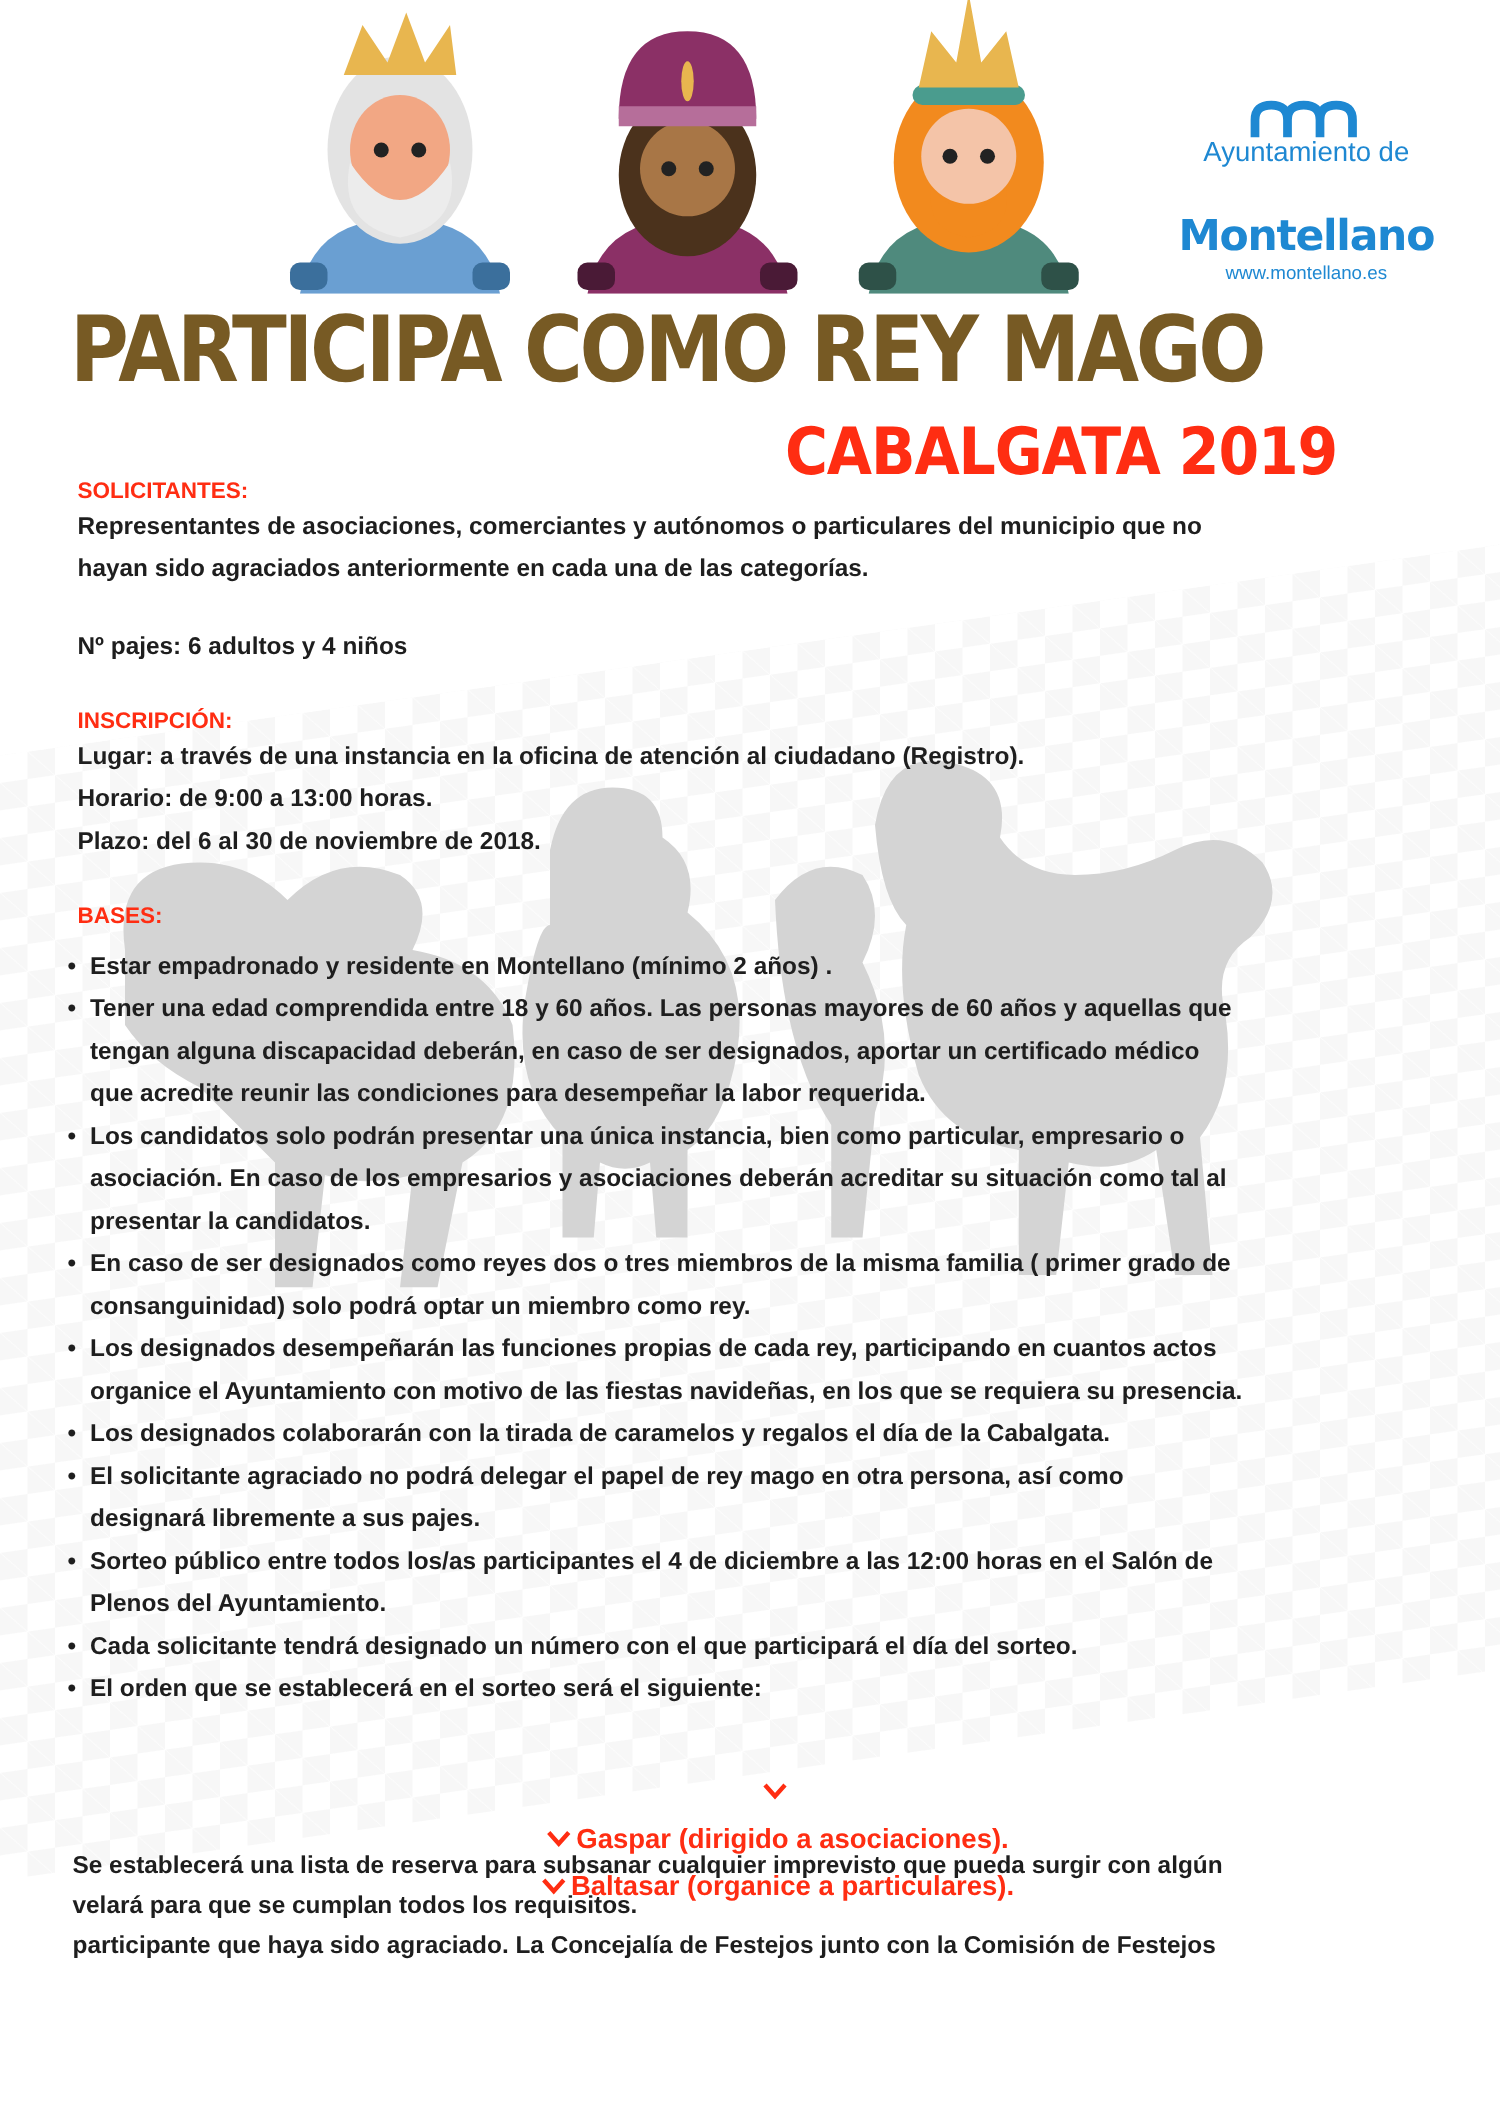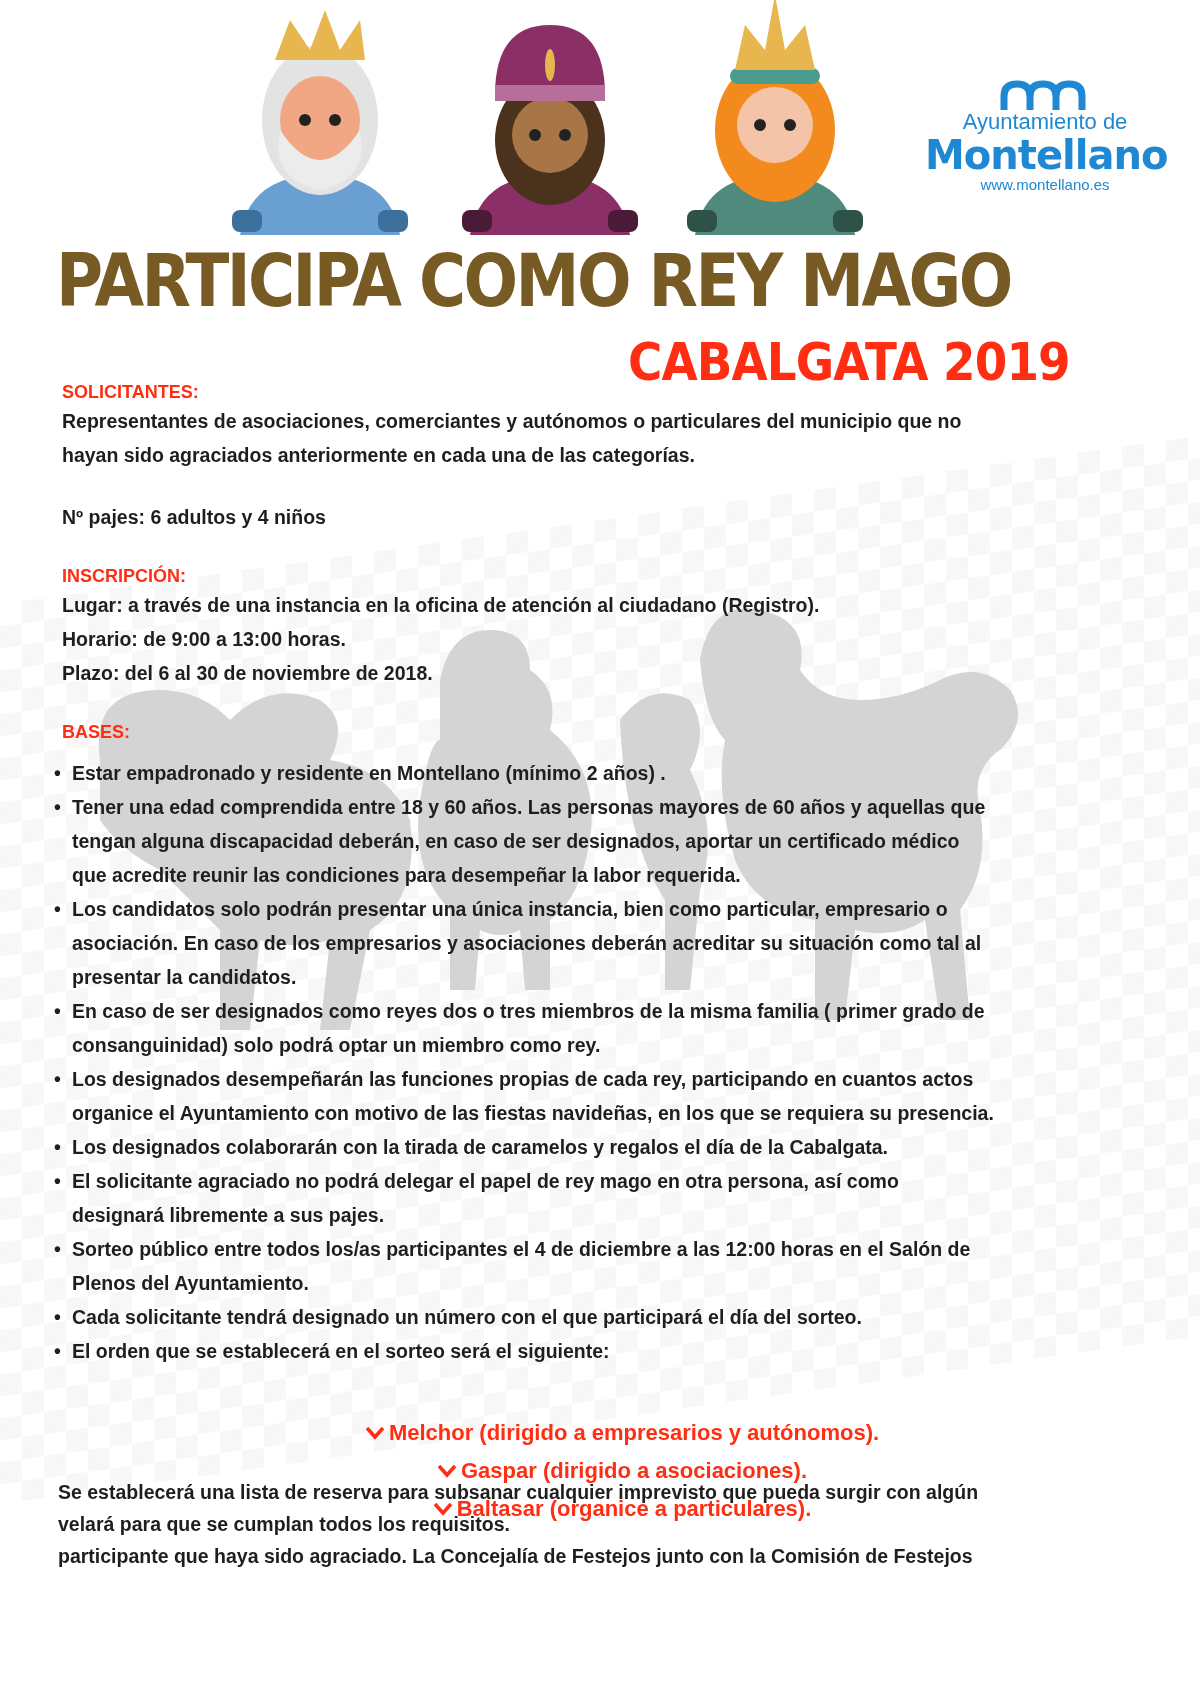--- a/index.html
+++ b/index.html
@@ -15,21 +15,21 @@
     opacity: .8; transform: skewY(-8deg);
   }
   .silhouette { position: absolute; left: 60px; top: 600px; width: 1020px; height: 430px; }
 
   .kings { position: absolute; left: 220px; top: 0; width: 680px; height: 235px; }
   .king { position: absolute; top: 0; width: 200px; height: 235px; }
 
   .logo { position: absolute; left: 925px; top: 80px; width: 240px; text-align: center; color: #1e88d2; }
   .logo-mark { display: block; margin: 0 auto; width: 90px; height: 30px; }
   .logo-sub { font-family: Liberation Sans, sans-serif; font-size: 22px; line-height: 24px; }
-  .logo-main { font-family: "DejaVu Sans", sans-serif; font-weight: bold; font-size: 40px; line-height: 42px; letter-spacing: -1px; }
+  .logo-main { font-family: "DejaVu Sans", sans-serif; font-weight: bold; font-size: 34px; line-height: 42px; letter-spacing: -1px; margin-top: 34px; }
   .logo-url { font-family: "Liberation Sans", sans-serif; font-size: 15px; line-height: 18px; }
 
   .title {
     position: absolute; left: 56px; top: 236px; width: 1120px;
     font-family: "DejaVu Sans", sans-serif; font-weight: bold; font-size: 73px;
     color: #775a24; letter-spacing: -3px; transform: scaleX(0.88); transform-origin: left;
     white-space: nowrap; line-height: 90px;
   }
   .subtitle {
     position: absolute; left: 628px; top: 330px;
@@ -158,21 +158,21 @@
       <li><span>Sorteo público entre todos los/as participantes el 4 de diciembre a las 12:00 horas en el Salón de</span><br><span>Plenos del Ayuntamiento.</span></li>
       <li><span>Cada solicitante tendrá designado un número con el que participará el día del sorteo.</span></li>
       <li><span>El orden que se establecerá en el sorteo será el siguiente:</span></li>
     </ul>
   </section>
 
   <section class="order">
     <div class="order-item">
       <svg class="chev" width="20" height="14" viewBox="0 0 20 14">
           <path d="M2 2 l8 9 l8 -9" fill="none" stroke="#ff2d12" stroke-width="3.5"></path>
-        </svg><span>Melchor (dirigido a empresarios y autónomos).</span>
+        </svg>
     </div>
     <div class="order-item">
       <svg class="chev" width="20" height="14" viewBox="0 0 20 14">
           <path d="M2 2 l8 9 l8 -9" fill="none" stroke="#ff2d12" stroke-width="3.5"></path>
         </svg><span>Gaspar (dirigido a asociaciones).</span>
     </div>
     <div class="order-item">
       <svg class="chev" width="20" height="14" viewBox="0 0 20 14">
           <path d="M2 2 l8 9 l8 -9" fill="none" stroke="#ff2d12" stroke-width="3.5"></path>
         </svg><span>Baltasar (organice a particulares).</span>

